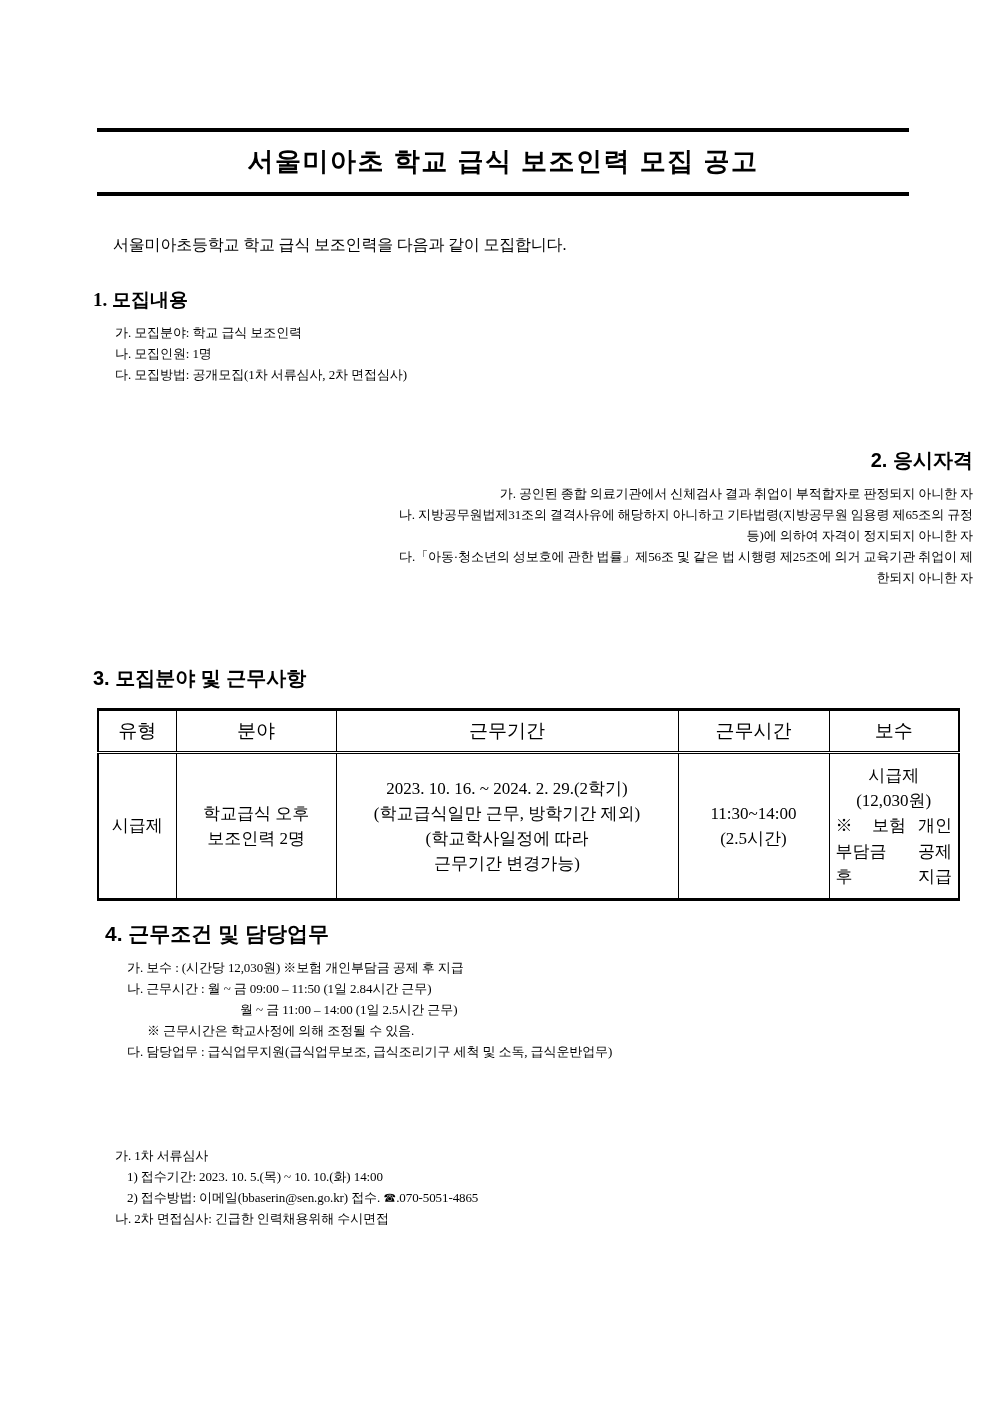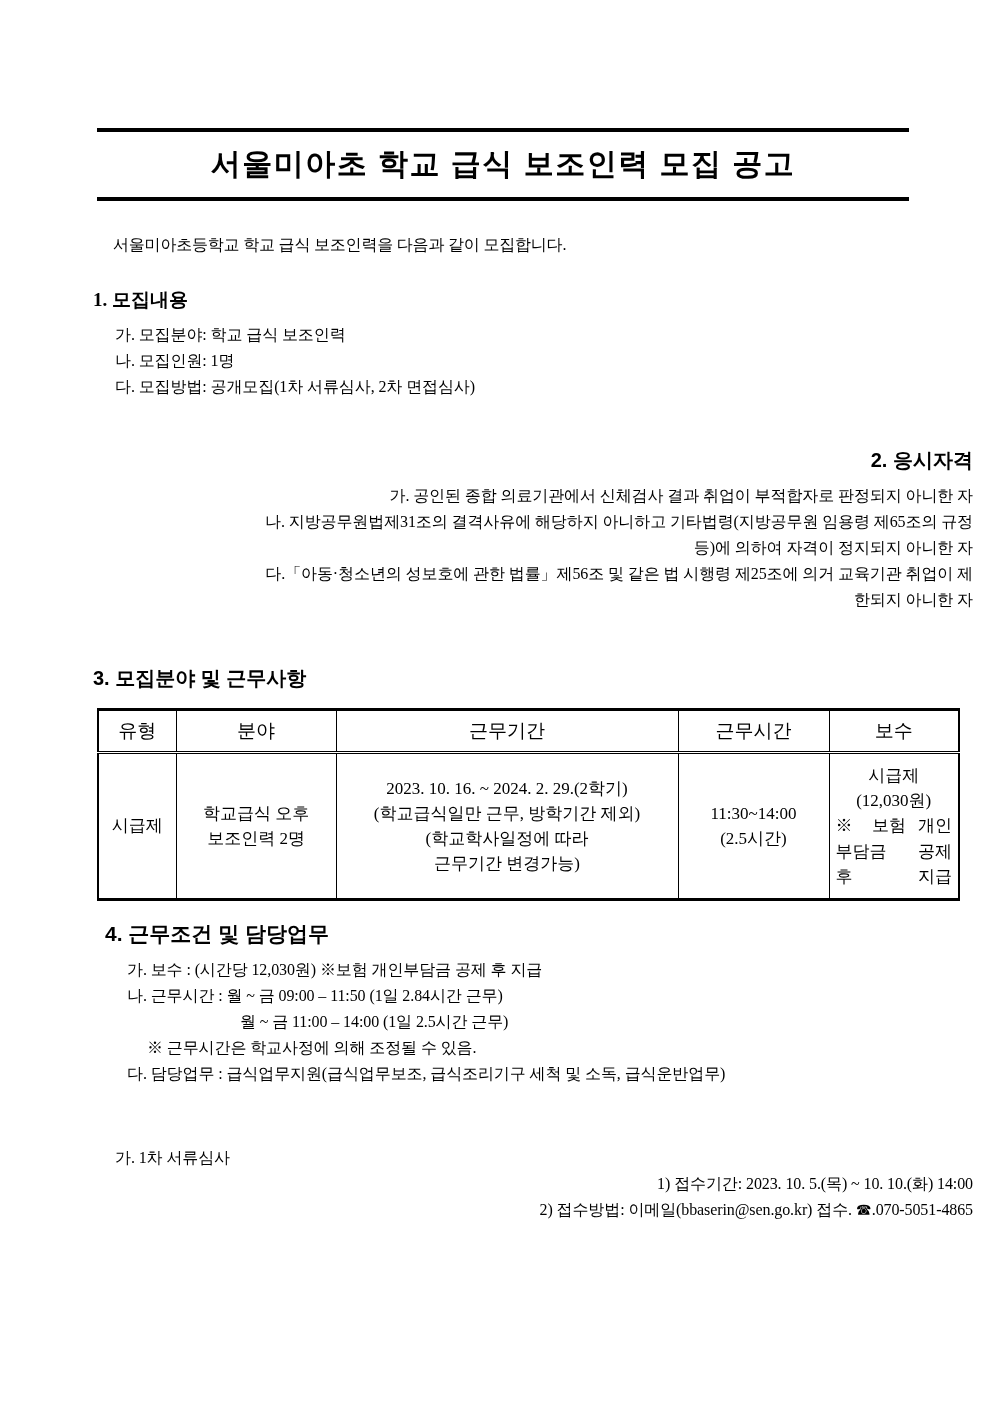--- a/index.html
+++ b/index.html
@@ -42,21 +42,21 @@
     border-top: 3px solid #000;
     border-bottom: 1px solid #000;
     height: 3px;
     width: 100%;
     box-sizing: border-box;
   }
   .doc-title {
     text-align: center;
     font-family: "Liberation Sans", "DejaVu Sans", sans-serif;
     font-weight: bold;
-    font-size: 30px;
+    font-size: 26px;
     letter-spacing: 1.5px;
     padding: 14px 0 15px 0;
     line-height: 1.2;
     white-space: nowrap;
   }
 
   
   .intro {
     position: absolute;
     left: 113px;
@@ -77,29 +77,28 @@
     letter-spacing: 0px;
     margin-bottom: 9px;
     white-space: nowrap;
   }
   .sec-head.sans {
     font-family: "Liberation Sans", "DejaVu Sans", sans-serif;
     font-size: 20px;
     font-weight: bold;
   }
   .item {
-    font-size: 16px;
+    font-size: 13px;
     line-height: 1.62;
     letter-spacing: -0.1px;
     padding-left: 22px;
     text-indent: 0;
   }
   .item.ind2 {
     padding-left: 34px;
-    text-align: right;
   }
   .item.ind3 {
     padding-left: 135px;
   }
   .item.ind-note {
     padding-left: 42px;
   }
   .item .cont {
     display: block;
     padding-left: 26px;
@@ -259,15 +258,16 @@
     <div class="item nowrap">나. 근무시간 : 월 ~ 금 09:00 – 11:50 (1일 2.84시간 근무)</div>
     <div class="item ind3 nowrap">월 ~ 금 11:00 – 14:00 (1일 2.5시간 근무)</div>
     <div class="item ind-note nowrap">※ 근무시간은 학교사정에 의해 조정될 수 있음.</div>
     <div class="item nowrap">다. 담당업무 : 급식업무지원(급식업무보조, 급식조리기구 세척 및 소독, 급식운반업무)</div>
   </div>
 
   <div class="section" style="top:1145px;">
     <div class="item nowrap">가. 1차 서류심사</div>
     <div class="item ind2 nowrap">1) 접수기간: 2023. 10. 5.(목) ~ 10. 10.(화) 14:00</div>
     <div class="item ind2 nowrap">2) 접수방법: 이메일(bbaserin@sen.go.kr) 접수. ☎.070-5051-4865</div>
+    <div class="item nowrap">나. 2차 면접심사: 긴급한 인력채용위해 수시면접</div>
   </div>
 
 </div>
 
 </body></html>

